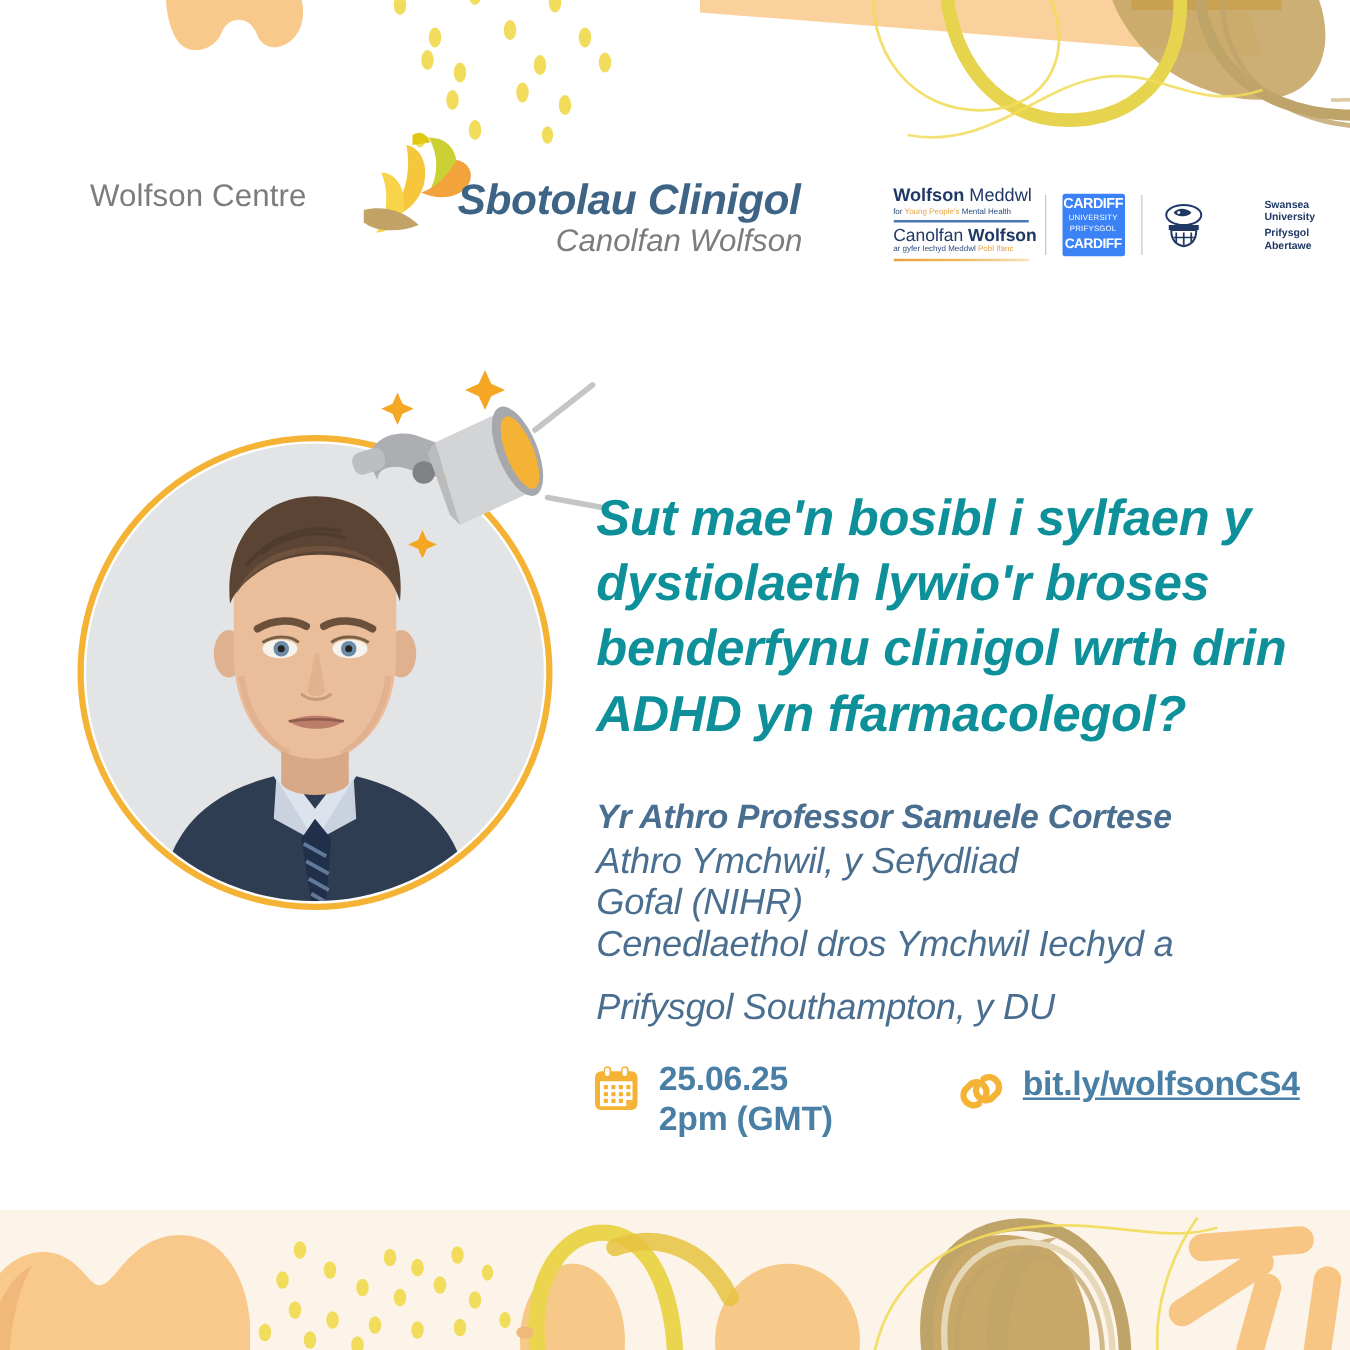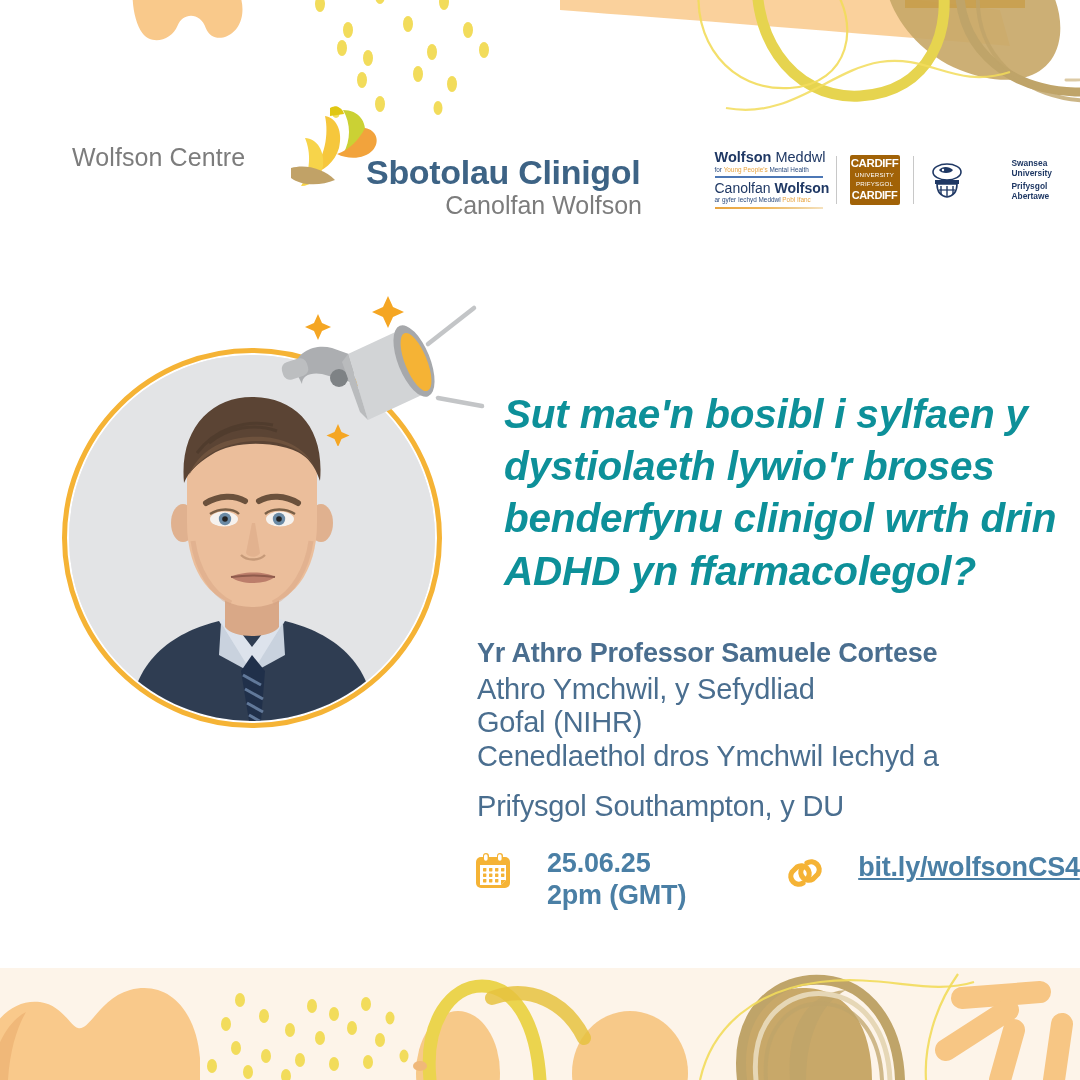--- a/index.html
+++ b/index.html
@@ -21,70 +21,70 @@
 
   
   .header { position:absolute; top:138px; left:0; width:1080px; height:100px; }
 
   .brand-left { position:absolute; left:72px; top:6px; width:290px; text-align:left; }
   .brand-left .line1 { font-size:25px; color:#7C7C7C; font-weight:400; letter-spacing:.1px; line-height:1.05; }
   .brand-left .line2 { font-size:37px; color:#3D6385; font-weight:700; line-height:1.08; letter-spacing:-.3px; margin-top:2px; }
 
   .swoosh { position:absolute; left:281px; top:-36px; width:100px; height:100px; }
 
-  .brand-right { position:absolute; left:366px; top:16px; width:300px; text-align:left; }
+  .brand-right { position:absolute; left:366px; top:4px; width:300px; text-align:left;font-style:italic; }
   .brand-right .line1 { font-size:34px; color:#3D6385; font-weight:700; line-height:1.08; letter-spacing:-.3px; }
   .brand-right .line2 { font-size:25px; color:#7C7C7C; font-weight:400; line-height:1.1; margin-top:1px; text-align:right; padding-right:24px; }
 
   
   .partners { position:absolute; right:28px; top:150px; display:flex; align-items:center; gap:0px; }
   .logo-wolfson { width:108px; }
   .lw-r1 { font-size:14.5px; line-height:1.0; color:#1F3864; font-weight:400; white-space:nowrap; }
   .lw-r1 b { font-weight:700; }
   .lw-r2 { font-size:6.4px; line-height:1.25; color:#2B4B7E; white-space:nowrap; margin-top:1px; }
   .lw-r2 .amb { color:#E8A33D; }
   .lw-rule { height:2px; background:#4C77B5; margin:2px 0 3px 0; }
   .lw-r3 { font-size:14px; line-height:1.0; color:#1F3864; font-weight:400; white-space:nowrap; }
   .lw-r3 b { font-weight:700; }
   .lw-r4 { font-size:6.4px; line-height:1.25; color:#2B4B7E; white-space:nowrap; margin-top:1px; }
   .lw-rule2 { height:2.5px; margin-top:3px;
      background:linear-gradient(90deg,#E8A33D 0%,#F0B659 45%,#EFCB8C 75%,#F6E2BE 100%); }
 
   .vdiv { width:1px; height:48px; background:#C8C8C8; margin:0 13px; }
 
-  .logo-cardiff { width:50px; height:50px; background:#a16207; border-radius:2px;
+  .logo-cardiff { width:50px; height:50px; background:#3b82f6; border-radius:2px;
      display:flex; flex-direction:column; align-items:center; justify-content:center; gap:3px; padding:3px 2px; }
   .lc-t1 { color:#ffffff; font-weight:700; font-size:11.5px; line-height:1; letter-spacing:-.4px; }
   .lc-t2 { color:#ffffff; font-weight:400; font-size:6.2px; line-height:1; letter-spacing:.2px; }
   .lc-t4 { color:#ffffff; font-weight:700; font-size:11px; line-height:1; letter-spacing:-.4px; }
 
   .logo-swansea { display:flex; align-items:center; gap:5px; }
   .ls-text { font-size:8.4px; line-height:1.2; color:#1F3864; font-weight:700; white-space:nowrap;margin-left:40px; }
 
   
   .portrait-wrap { position:absolute; left:62px; top:348px; width:380px; height:380px; }
   .portrait-ring { position:absolute; inset:0; border-radius:50%; border:5px solid #F5B335; }
   .portrait-clip { position:absolute; inset:7px; border-radius:50%; overflow:hidden; background:#E3E4E6; }
 
   
   .lamp { position:absolute; left:276px; top:286px; width:240px; height:160px; }
 
   
-  .headline { position:absolute; left:504px; top:388px; width:560px;
+  .headline { position:absolute; left:477px; top:388px; width:560px;
      font-size:40.5px; line-height:1.29; font-weight:700; font-style:italic;
      color:#0D9099; letter-spacing:-.2px; }
 
   
-  .speaker { position:absolute; left:477px; top:636px; width:560px; }
+  .speaker { position:absolute; left:477px; top:636px; width:560px;font-style:italic; }
   .speaker .name { font-size:27px; font-weight:700; color:#4A6E8F; line-height:1.28; letter-spacing:-.2px; }
   .speaker .role { font-size:29px; font-weight:400; color:#4A6E8F; line-height:1.16; letter-spacing:-.2px; margin-top:2px; }
 
   
   .meta { position:absolute; left:473px; top:848px; display:flex; align-items:flex-start; }
-  .meta-item { display:flex; align-items:flex-start;gap:20px; }
+  .meta-item { display:flex; align-items:flex-start; }
   .meta-icon { flex:0 0 auto; margin-right:14px; margin-top:3px; }
   .meta-text { font-size:27px; font-weight:700; color:#4A7FA5; line-height:1.17; letter-spacing:-.2px; }
   .meta-gap { width:100px; }
   .meta-link { font-size:27px; font-weight:700; color:#4A7FA5; line-height:1.17; letter-spacing:-.2px; margin-top:4px;text-decoration:underline; }
 </style>
 </head>
 <body>
 
 <div class="poster">
 

